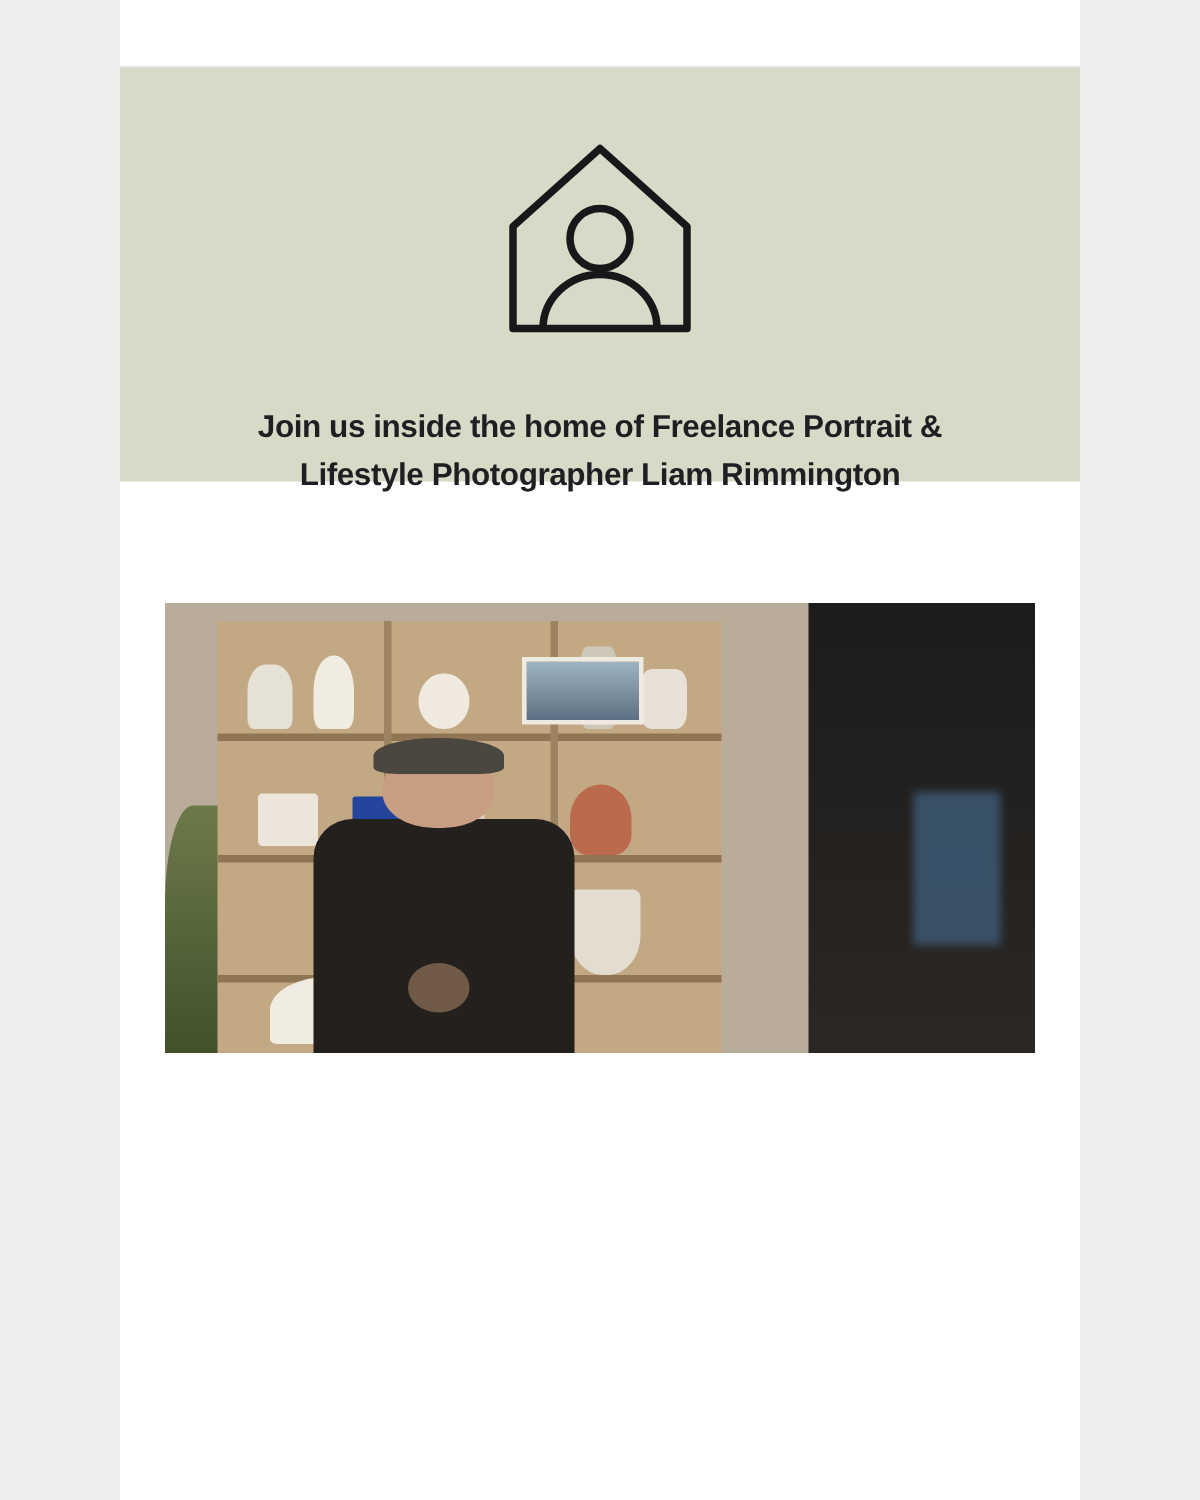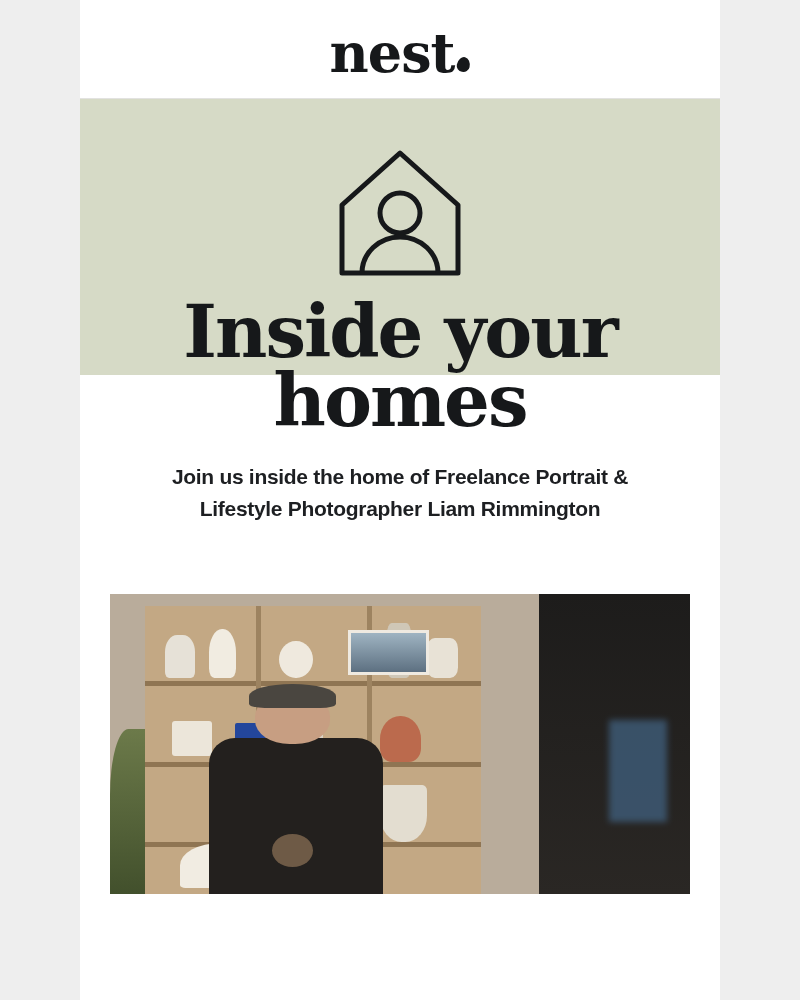--- a/index.html
+++ b/index.html
@@ -139,35 +139,31 @@
              background:linear-gradient(180deg,#9fb4c2,#5d7081); border:3px solid #efeae1; }
   .ph-lamp { position:absolute; left:12%; top:83%; width:14%; height:15%;
              background:#f1ece2; border-radius:60% 60% 8% 8%; }
 </style>
 </head>
 <body>
 
 <div class="email-wrap">
 
   <div class="logo-block">
-    <div>
-      <span class="logo-word">nest</span><span class="logo-dot"></span>
-    </div>
   </div>
 
 
   <div class="hero">
     <div class="hero-band"></div>
     <div class="hero-inner">
       <svg class="house-icon" width="140" height="140" viewBox="0 0 140 140">
         <path d="M12 62 L70 10 L128 62 L128 130 L12 130 Z" fill="none" stroke="#16181a" stroke-width="5" stroke-linejoin="round"></path>
         <circle cx="70" cy="70" r="20" fill="none" stroke="#16181a" stroke-width="5"></circle>
         <path d="M32 130 a38 36 0 0 1 76 0" fill="none" stroke="#16181a" stroke-width="5"></path>
       </svg>
-      <h1 class="hero-title">Inside your homes</h1>
       <p class="hero-sub">Join us inside the home of Freelance Portrait &amp; Lifestyle Photographer Liam Rimmington</p>
     </div>
   </div>
 
   <div class="photo-wrap">
     <div class="photo">
       <div class="ph-wall"></div>
       <div class="ph-dark"></div>
       <div class="ph-darkglow"></div>
       <div class="ph-plant"></div>

